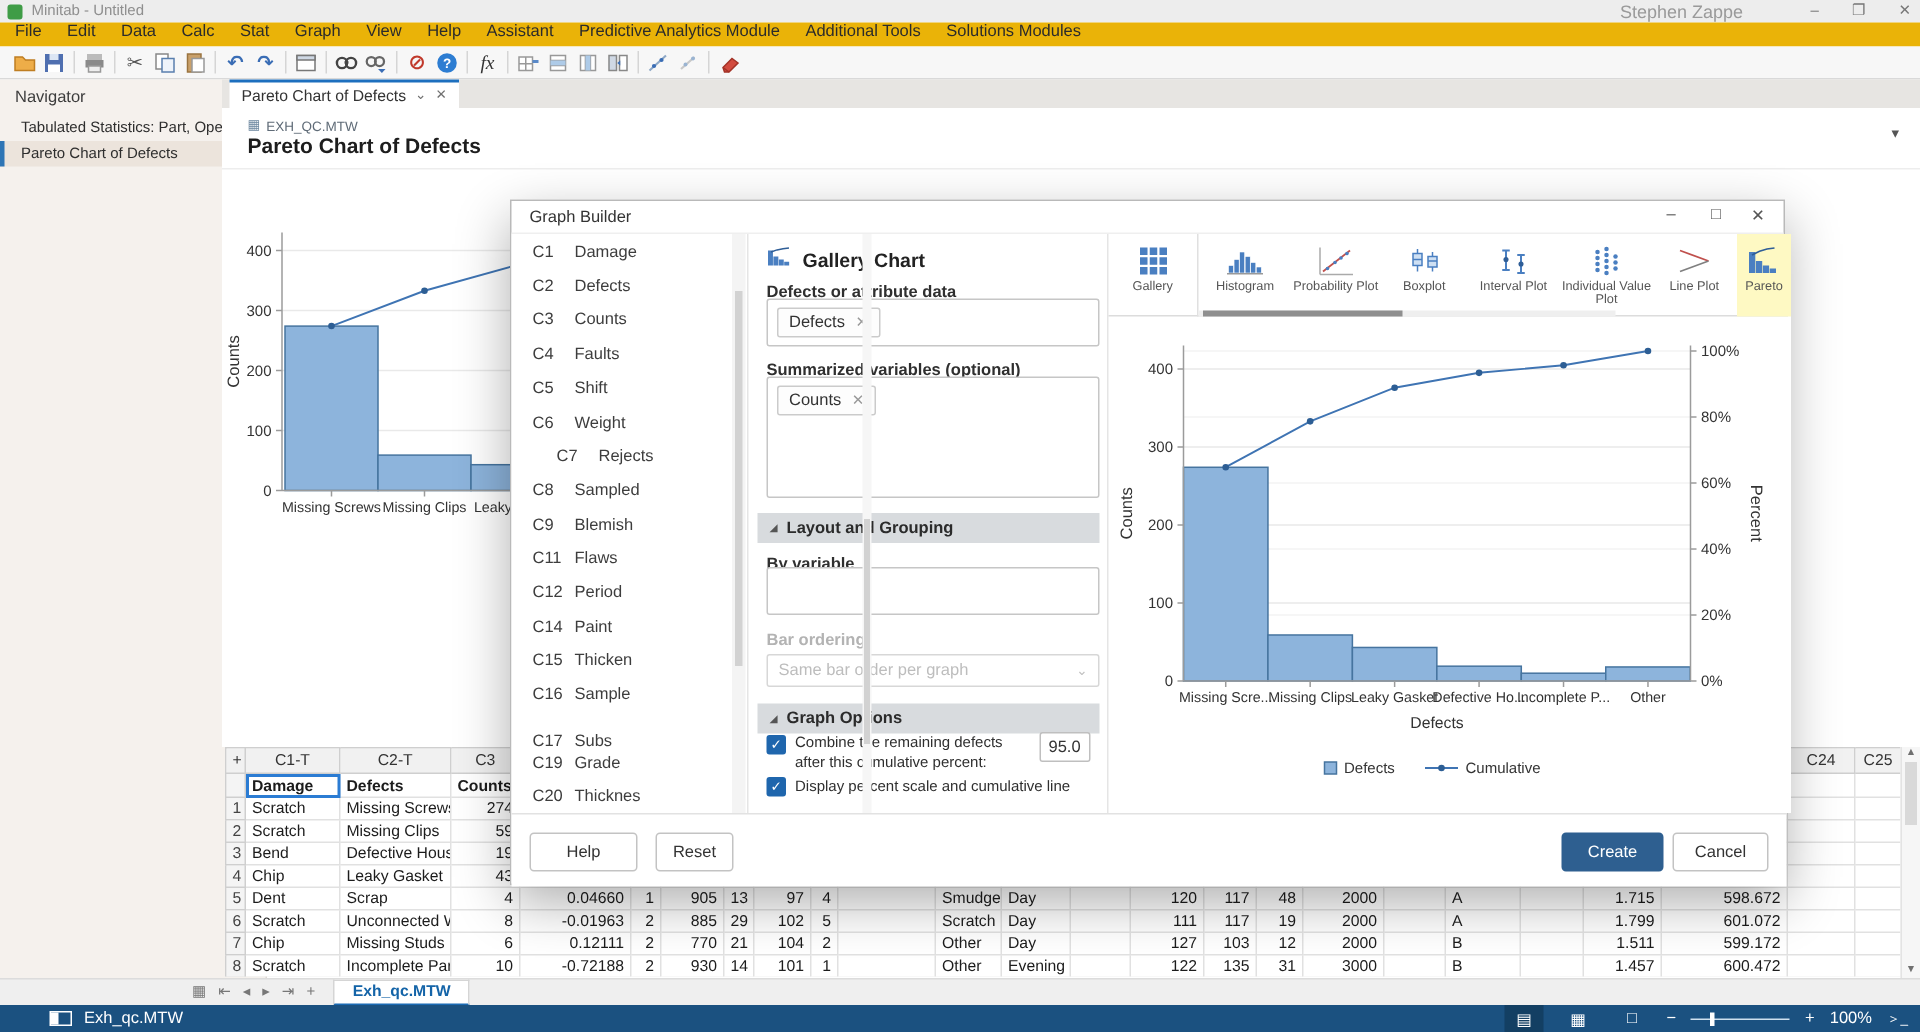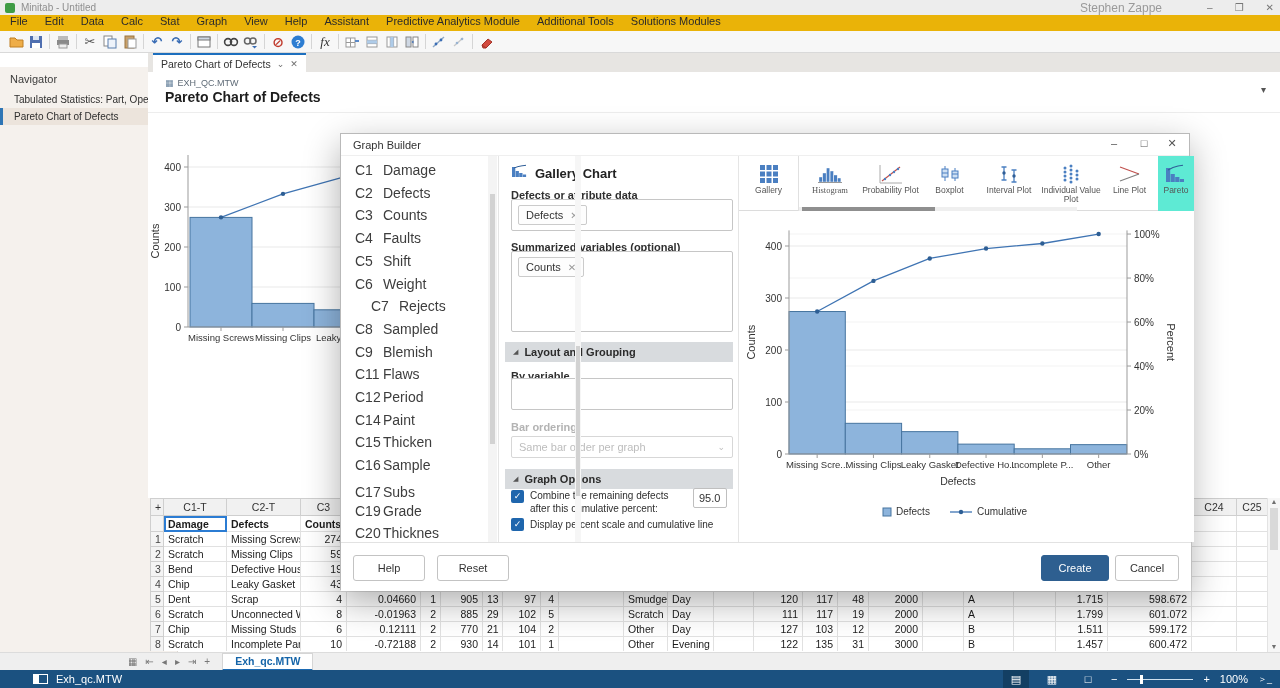--- a/index.html
+++ b/index.html
@@ -11,21 +11,21 @@
   .titlebar .appico{width:10px;height:10px;background:#3f9c46;border-radius:2px;margin:0 6px 0 5px;}
   .titlebar .title{color:#8f8f8f;font-size:10px;}
   .titlebar .user{position:absolute;right:118px;color:#9a9a9a;font-size:12px;}
   .winbtns{position:absolute;right:6px;display:flex;gap:22px;color:#777;font-size:10px;}
   .menubar{position:absolute;left:0;top:15px;width:1280px;height:16px;background:#eab308;display:flex;align-items:flex-start;padding-left:10px;gap:17px;}
   .menubar span{color:#2b2b2b;font-size:11px;cursor:default;}
   .toolbar{position:absolute;left:0;top:31px;width:1280px;height:22px;background:#f7f7f7;border-bottom:1px solid #d9d9d9;display:flex;align-items:center;padding-left:6px;}
   .tico{width:20px;height:18px;display:flex;align-items:center;justify-content:center;font-size:13px;}
   .tsep{width:1px;height:15px;background:#d5d5d5;margin:0 3px;}
   
-  .navigator{position:absolute;left:0;top:53px;width:178px;height:599px;background:#f5f1ed;border-right:1px solid #ddd8d3;margin-top:14px;}
+  .navigator{position:absolute;left:0;top:53px;width:178px;height:599px;background:#f5f1ed;border-right:1px solid #ddd8d3;}
   .nav-h{display:flex;align-items:center;justify-content:space-between;padding:6px 10px 6px 10px;color:#3c3c3c;font-size:11px;}
   .nav-item{padding:3px 4px 3px 14px;font-size:10px;color:#2e2e2e;white-space:nowrap;overflow:hidden;cursor:default;}
   .nav-item.sel{background:#ece4dc;border-left:3px solid #2e75b5;padding-left:11px;}
   
   .tabstrip{position:absolute;left:148px;top:53px;width:1132px;height:19px;background:#e7e5e2;}
   .doc-tab{position:absolute;left:5px;top:0;height:19px;background:#fff;border-top:2px solid #1d6fbe;display:flex;align-items:center;gap:6px;padding:0 8px;font-size:10.5px;color:#333;}
   .doc-tab .mini{color:#6f6f6f;font-size:9px;}
   .output{position:absolute;left:148px;top:72px;width:1132px;height:426px;background:#fff;}
   .ws-line{position:absolute;left:17px;top:6px;color:#5f6b77;font-size:9px;display:flex;gap:4px;align-items:center;}
   .ws-line .g{color:#6d87a0;font-size:9px;}
@@ -55,21 +55,21 @@
   .sb-tile{width:26px;height:18px;display:flex;align-items:center;justify-content:center;font-size:11px;}
   .sb-tile.pressed{background:#133f63;}
   .sb-track{width:66px;height:1px;background:#cfe0ee;position:relative;}
   .sb-thumb{position:absolute;left:13px;top:-4px;width:3px;height:9px;background:#fff;}
   
   .dialog{position:absolute;left:340px;top:133px;width:850px;height:457px;background:#fff;border:1px solid #b9b9b9;box-shadow:0 12px 34px rgba(0,0,0,.32);z-index:10;}
   .dlg-title{position:absolute;left:0;top:0;width:100%;height:22px;border-bottom:1px solid #efefef;display:flex;align-items:center;}
   .dlg-title .t{margin-left:12px;color:#333;font-size:11px;}
   .dlg-btn{position:absolute;top:3px;width:18px;text-align:center;color:#555;font-size:11px;}
   .dlg-list{position:absolute;left:0;top:22px;width:157px;height:386px;background:#fff;}
-  .col-row{position:absolute;left:0;width:146px;height:20px;display:flex;font-size:14px;color:#3d3d3d;cursor:default;}
+  .col-row{position:absolute;left:0;width:146px;height:20px;display:flex;font-size:11px;color:#3d3d3d;cursor:default;}
   .col-row .code{width:42px;padding-left:14px;}
   .list-sb{position:absolute;left:147px;top:22px;width:9px;height:386px;background:#f4f4f4;}
   .list-sb .thumb{margin:38px 2px 0 2px;height:250px;background:#d2d2d2;}
   .dlg-mid{position:absolute;left:157px;top:22px;width:240px;height:386px;border-left:1px solid #e5e5e5;background:#fff;}
   .mid-title{position:absolute;left:12px;top:8px;display:flex;align-items:center;gap:7px;font-size:13px;font-weight:bold;color:#222;}
   .flabel{position:absolute;left:12px;font-weight:bold;font-size:11px;color:#2f2f2f;}
   .fbox{position:absolute;left:12px;width:222px;background:#fff;border:1px solid #c6c6c6;border-radius:2px;}
   .chip{display:inline-flex;align-items:center;gap:7px;margin:5px 0 0 6px;padding:3px 7px;border:1px solid #cbcbcb;border-radius:2px;background:#fdfdfd;font-size:11px;color:#333;}
   .chip .x{color:#999;font-size:10px;}
   .secbar{position:absolute;left:6px;width:228px;height:20px;background:#d8dbde;display:flex;align-items:center;gap:6px;padding-left:8px;font-weight:bold;font-size:11px;color:#2b2b2b;}
@@ -78,21 +78,21 @@
   .gselect{position:absolute;left:12px;width:222px;height:22px;border:1px solid #d7d7d7;border-radius:2px;color:#bdbdbd;font-size:11px;display:flex;align-items:center;justify-content:space-between;padding:0 7px;}
   .chk{position:absolute;width:13px;height:13px;background:#1f66ad;border-radius:2px;color:#fff;font-size:9px;line-height:13px;text-align:center;}
   .chklbl{position:absolute;font-size:10px;color:#2f2f2f;line-height:13px;}
   .ginput{position:absolute;width:34px;height:20px;border:1px solid #bfbfbf;border-radius:2px;font-size:11px;color:#333;display:flex;align-items:center;padding-left:5px;background:#fff;}
   .mid-sb{position:absolute;left:234px;top:22px;width:6px;height:386px;background:#f6f6f6;}
   .mid-sb .thumb{margin:190px 1px 0 1px;height:150px;background:#d2d2d2;}
   .dlg-right{position:absolute;left:397px;top:22px;width:456px;height:386px;border-left:1px solid #e5e5e5;background:#fff;}
   .gallery{position:absolute;left:0;top:0;width:453px;height:55px;border-bottom:1px solid #dcdcdc;display:flex;}
   .gtile{height:55px;display:flex;flex-direction:column;align-items:center;padding-top:6px;font-size:8.5px;color:#555;text-align:center;line-height:9px;cursor:default;flex:none;}
   .gtile .gi{height:24px;display:flex;align-items:center;}
-  .gtile.sel{background:#5eead4;}
+  .gtile.sel{background:#fef9c3;}
   .gtile.first{border-right:1px solid #e0e0e0;}
   .gal-sb{position:absolute;left:60px;top:51px;width:278px;height:4px;background:#efefef;}
   .gal-sb .thumb{margin-left:3px;width:133px;height:4px;background:#8f8f8f;}
   .dlg-footer{position:absolute;left:0;top:408px;width:850px;height:49px;border-top:1px solid #e2e2e2;background:#fff;}
   .btn{position:absolute;top:12px;height:26px;border:1px solid #c3c3c3;border-radius:3px;background:#fff;color:#333;font-size:11px;display:flex;align-items:center;justify-content:center;cursor:default;}
   .btn.primary{background:#2e5f90;border-color:#2e5f90;color:#fff;}
   svg text{font-family:"Liberation Sans","DejaVu Sans",sans-serif;}
 </style>
 </head>
 <body>
@@ -815,21 +815,21 @@
                 <rect x="3" y="8.5" width="5" height="5" fill="#4a7fc1"></rect>
                 <rect x="9.5" y="8.5" width="5" height="5" fill="#4a7fc1"></rect>
                 <rect x="16" y="8.5" width="5" height="5" fill="#4a7fc1"></rect>
                 <rect x="3" y="15" width="5" height="5" fill="#4a7fc1"></rect>
                 <rect x="9.5" y="15" width="5" height="5" fill="#4a7fc1"></rect>
                 <rect x="16" y="15" width="5" height="5" fill="#4a7fc1"></rect>
               </svg>
             </span>
             <span>Gallery</span>
           </div>
-          <div class="gtile" style="width: 58px; font-family: Liberation Serif, serif;">
+          <div class="gtile" style="width: 58px;">
             <span class="gi">
               <svg width="26" height="22">
                 <rect x="2" y="14" width="3.4" height="5" fill="#4a7fc1" stroke="#fff" stroke-width="0.4"></rect>
                 <rect x="5.7" y="10" width="3.4" height="9" fill="#4a7fc1" stroke="#fff" stroke-width="0.4"></rect>
                 <rect x="9.4" y="5" width="3.4" height="14" fill="#4a7fc1" stroke="#fff" stroke-width="0.4"></rect>
                 <rect x="13.100000000000001" y="8" width="3.4" height="11" fill="#4a7fc1" stroke="#fff" stroke-width="0.4"></rect>
                 <rect x="16.8" y="12" width="3.4" height="7" fill="#4a7fc1" stroke="#fff" stroke-width="0.4"></rect>
                 <rect x="20.5" y="15" width="3.4" height="4" fill="#4a7fc1" stroke="#fff" stroke-width="0.4"></rect>
                 <path d="M1 19.5h24" stroke="#999"></path>
               </svg>
@@ -987,18 +987,18 @@
           <rect x="142" y="289" width="8" height="8" fill="#8db4dc" stroke="#46749f"></rect>
           <text x="155" y="296" font-size="10" fill="#333">Defects</text>
           <line x1="209" y1="293" x2="231" y2="293" stroke="#3f74b3" stroke-width="1.3"></line>
           <circle cx="220" cy="293" r="2.2" fill="#2d5e94"></circle>
           <text x="236" y="296" font-size="10" fill="#333">Cumulative</text>
         </svg>
     </div>
 
     <div class="dlg-footer">
       <div class="btn" style="left:12px;width:72px;">Help</div>
-      <div class="btn" style="left:96px;width:72px;">Reset</div>
+      <div class="btn" style="left:96px;width:52px;">Reset</div>
       <div class="btn primary" style="left:700px;width:68px;">Create</div>
       <div class="btn" style="left:774px;width:64px;">Cancel</div>
     </div>
   </div>
 </div>
 
 </body></html>

